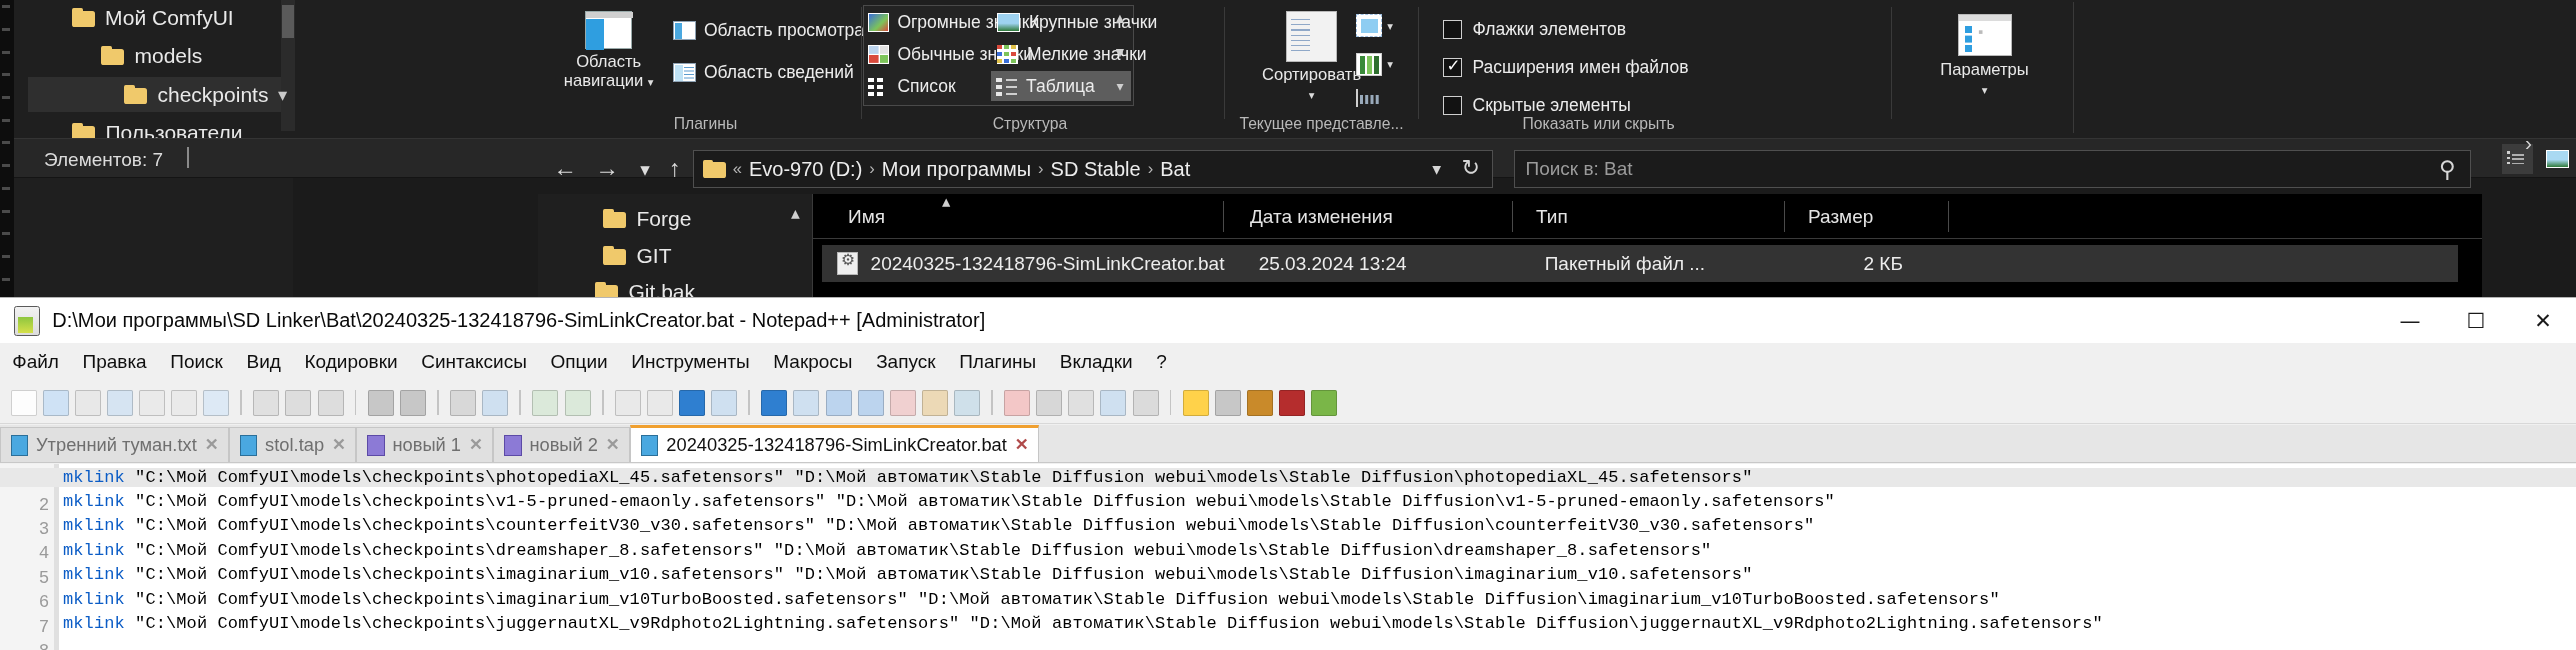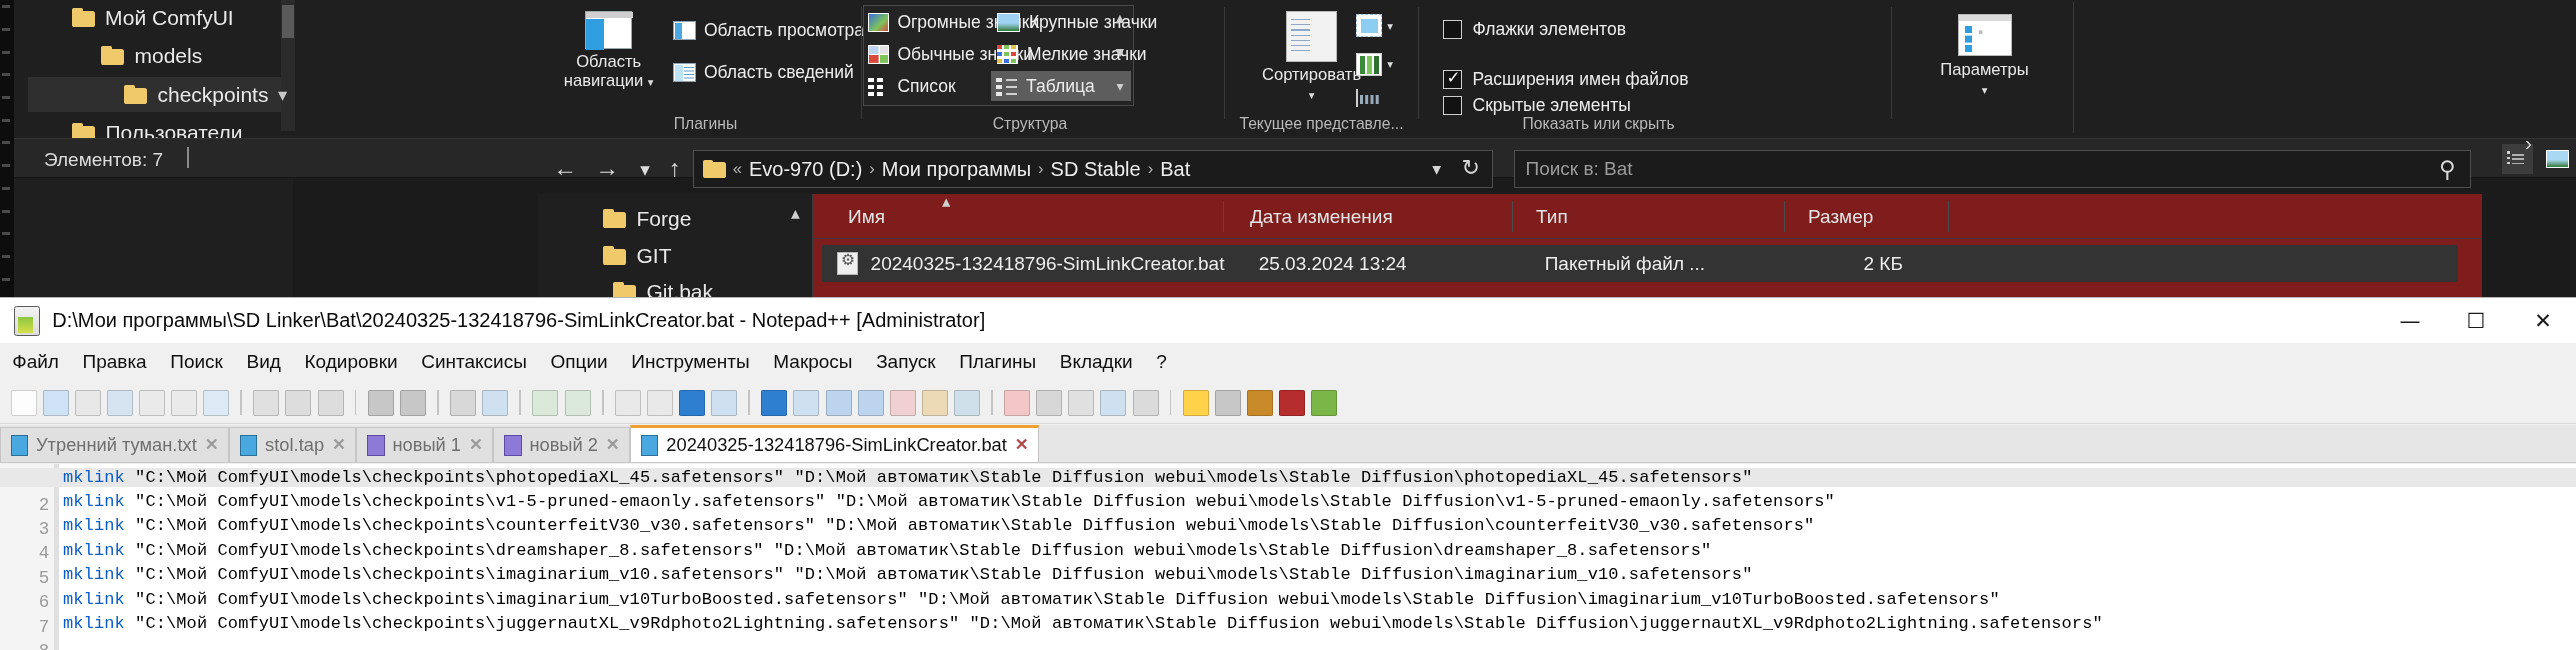--- a/index.html
+++ b/index.html
@@ -140,21 +140,21 @@
   .crumb{ font-size:20px; color:#ededed; white-space:nowrap;}
   .crumb-sep{ font-size:16.6px; color:#b6b6b6;}
   .addr-caret{ position:absolute; right:51px; top:7.9px; font-size:17.5px; color:#d6d6d6;}
   .addr-refresh{ position:absolute; right:12.2px; top:4.4px; font-size:22px; color:#d6d6d6;}
   .searchbox{ position:absolute; left:964px; top:0; width:957px; height:38px;
      border:0.9px solid #4f4f4f; background:#1b1b1b; display:flex; align-items:center; padding:0 10.5px;}
   .searchbox .ph{ font-size:19px; color:#9b9b9b;}
   .search-ico{ position:absolute; right:14px; top:5.2px; font-size:23px; color:#d6d6d6; transform:scaleX(-1);}
 
   
-  .filelist{ position:absolute; left:812px; top:194px; width:1670px; height:103px; background:#7f1d1d;
+  .filelist{ position:absolute; left:812px; top:194px; width:1670px; height:103px; background:#000000;
      border-left:0.9px solid #3a3a3a;}
   .colhead{ position:absolute; left:0; top:0; width:100%; height:45px; border-bottom:0.9px solid #3a3a3a;}
   .col{ position:absolute; top:12.2px; font-size:19px; color:#e4e4e4; white-space:nowrap;}
   .colsep{ position:absolute; top:7px; width:0.9px; height:31px; background:#4a4a4a;}
   .sortmark{ position:absolute; left:129px; top:-1.7px; font-size:16.6px; color:#cfcfcf;}
   .frow{ position:absolute; left:8.7px; top:51px; width:1636px; height:37px; background:#333333;
      display:flex; align-items:center; }
   .fico{ width:21px;height:23px;background:#efefef;border:0.9px solid #b7b7b7;position:relative;margin-left:15.7px;flex:none;}
   .fico:after{content:"\2699";position:absolute;left:2.6px;top:-2.6px;font-size:15.7px;color:#555;}
   .fname{ font-size:19px; color:#ededed; margin-left:12.2px; white-space:nowrap;}
@@ -315,21 +315,21 @@
       </div>
       <div class="grp-cap">Текущее представле...</div>
     </div>
     <div class="grp-sep" style="left:1404px;"></div>
 
     <div class="grp" style="left:1415px; width:506px;">
       <div class="chkrow" style="position:absolute;left:14px;top:10.5px;">
         <span class="cb"></span>
         <span>Флажки элементов</span>
       </div>
-      <div class="chkrow" style="position:absolute;left:14px;top:49px;margin-top:12px;">
+      <div class="chkrow" style="position:absolute;left:14px;top:49px;">
         <span class="cb on"></span>
         <span>Расширения имен файлов</span>
       </div>
       <div class="chkrow" style="position:absolute;left:14px;top:87px;">
         <span class="cb"></span>
         <span>Скрытые элементы</span>
       </div>
       <div class="grp-cap" style="left:-14px;width:367px;">Показать или скрыть</div>
     </div>
     <div class="grp-sep" style="left:1877px;"></div>
@@ -368,21 +368,21 @@
 
   <div style="position:absolute;left:538px;top:194px;width:274px;height:103px;background:#1f1f1f;">
     <div class="tree-item" style="top:7px;  left:58px;">
       <span class="folder"></span>
       <span>Forge</span>
       </div>
     <div class="tree-item" style="top:44px; left:58px;">
       <span class="folder"></span>
       <span>GIT</span>
       </div>
-    <div class="tree-item" style="top:80px; left:68px;">
+    <div class="tree-item" style="top:80px; left:50px;">
       <span class="folder"></span>
       <span>Git.bak</span>
       </div>
     <div style="position:absolute;left:253px;top:8.7px;font-size:17.5px;color:#cfcfcf;">▴</div>
   </div>
 
   <div class="ex-status">
     <span class="cnt">Элементов: 7</span>
     <span class="divider"></span>
     <div class="view-btn active" style="left:2488px;">

